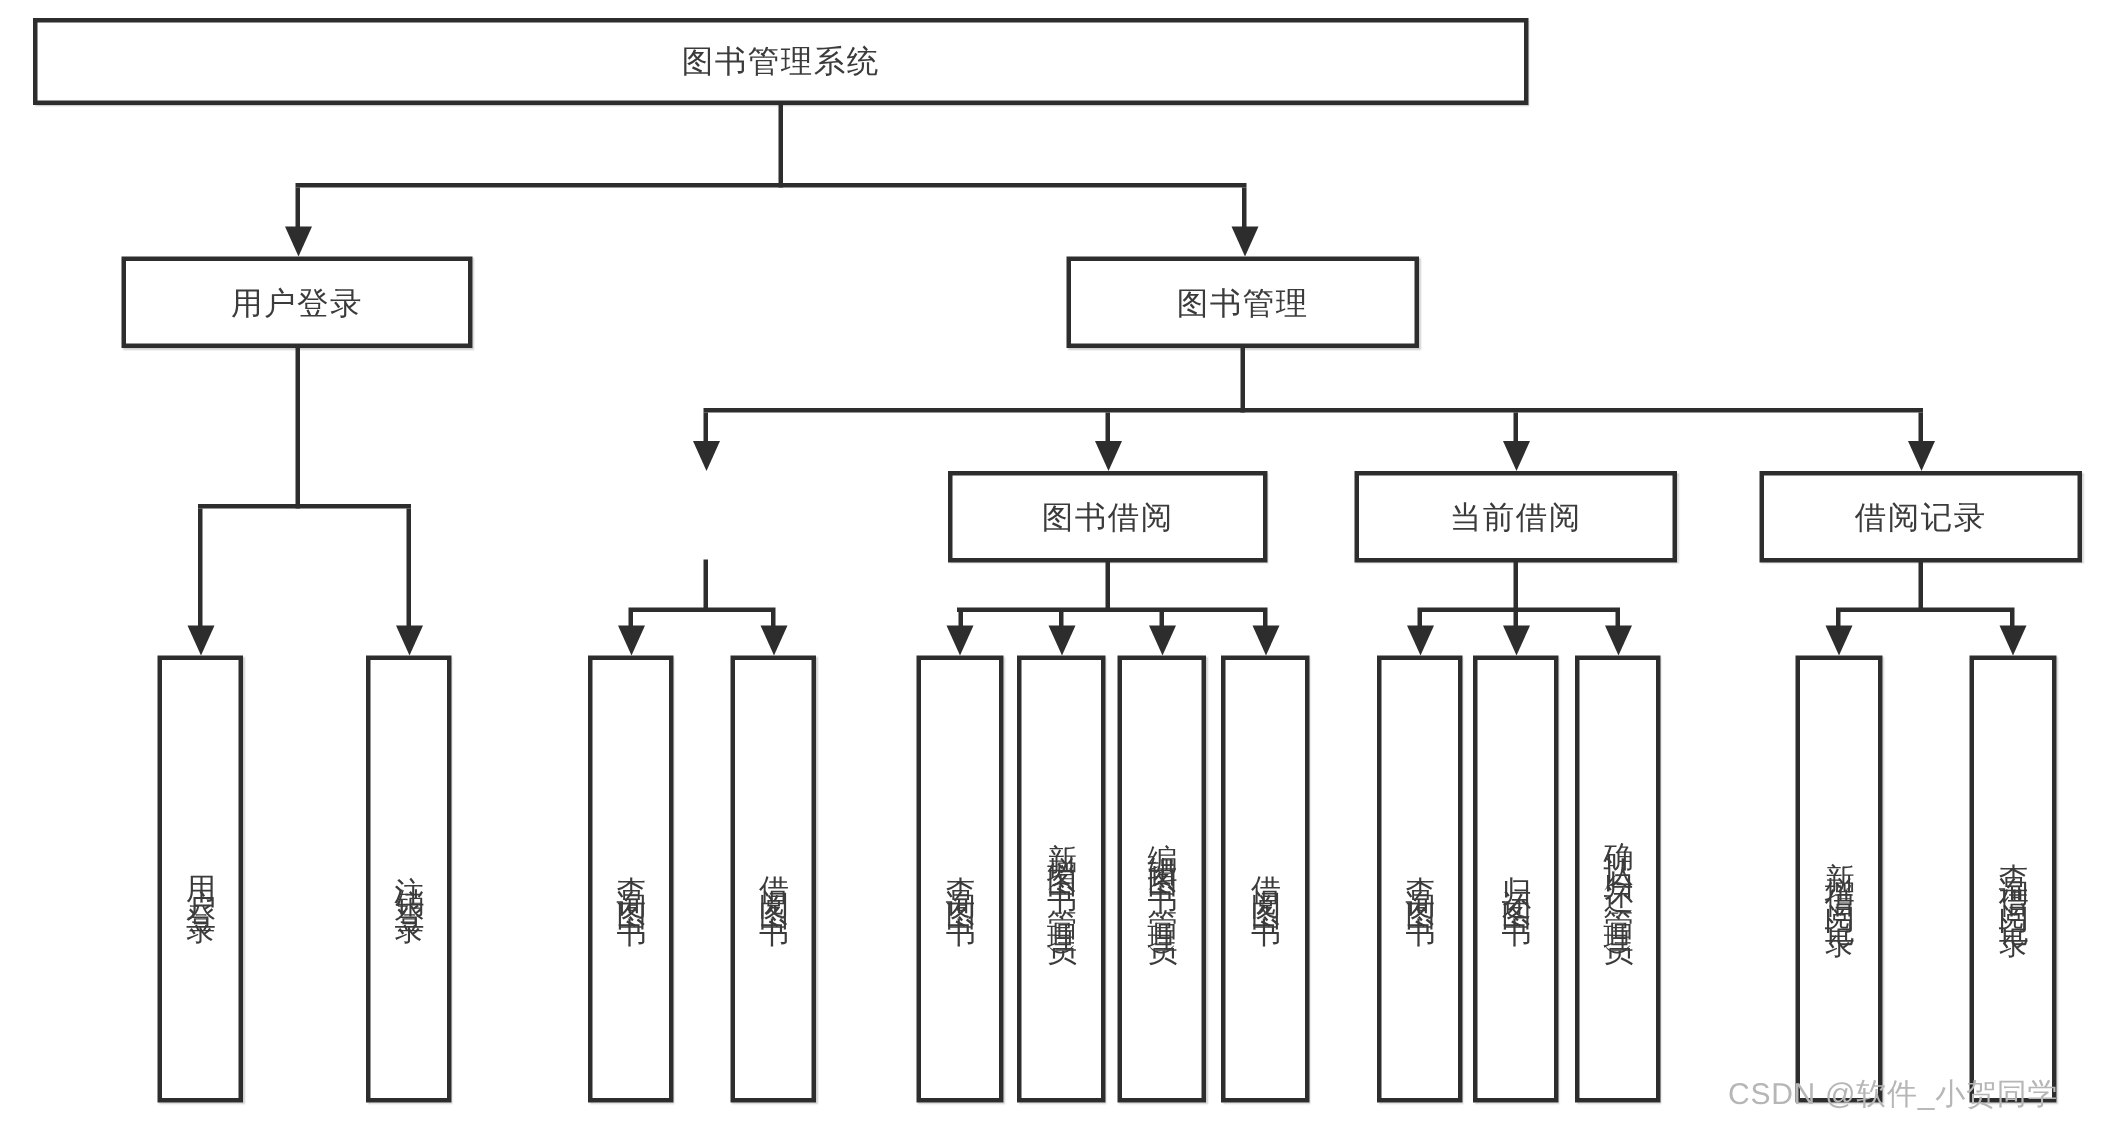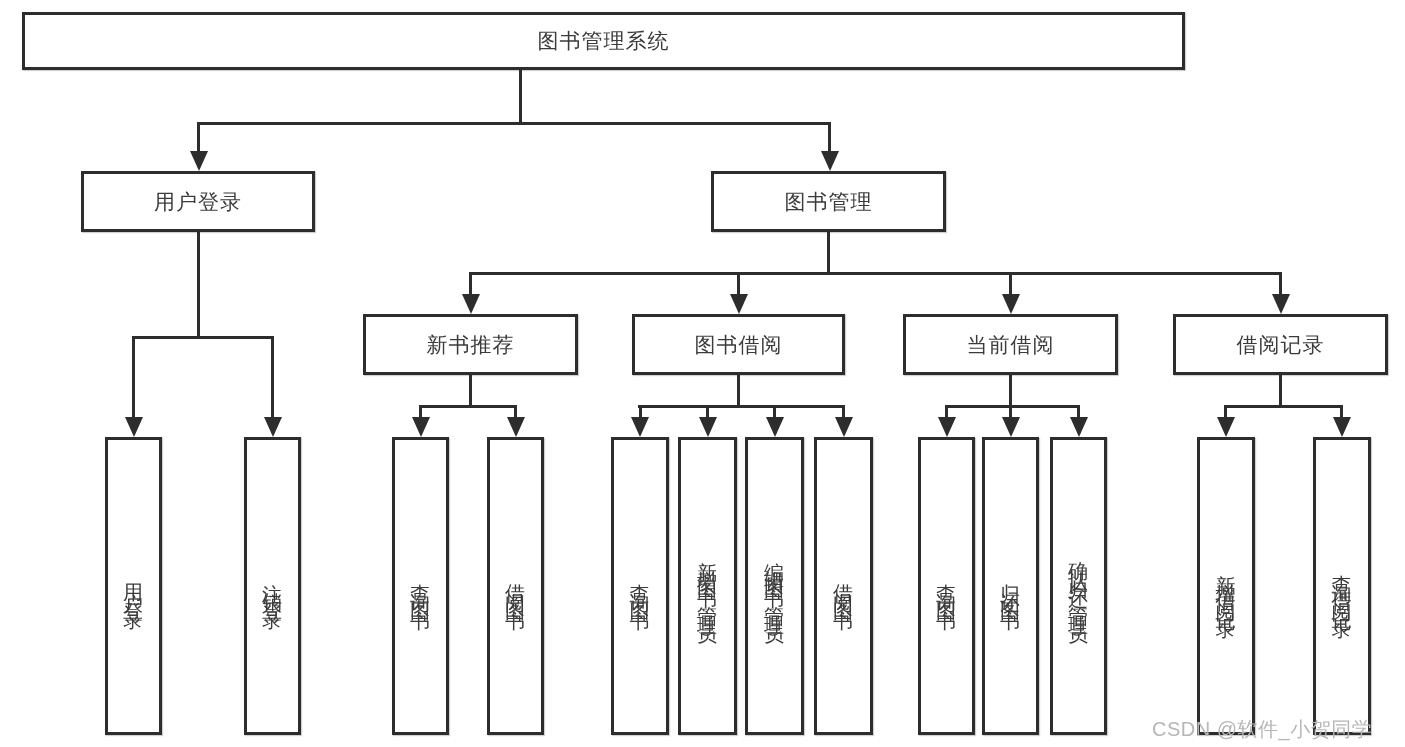--- a/index.html
+++ b/index.html
@@ -77,21 +77,21 @@
     letter-spacing: 0.5px;
     white-space: nowrap;
     z-index: 5;
   }
 </style>
 </head>
 <body>
 
 <div class="canvas">
 
-  <div class="box" style="left:22px; top:12px; width:1163px; height:58px;">图书管理系统</div>
+  <div class="box" style="left:22px; top:12px; width:997px; height:58px;">图书管理系统</div>
 
   <div class="vline" style="left:519px; top:68px; width:3px; height:57px;"></div>
   <div class="hline" style="left:197px; top:122px; width:634px; height:3px;"></div>
   <div class="arrow" style="left:189.5px; top:125px; height:46px;"></div>
   <div class="arrow" style="left:820.5px; top:125px; height:46px;"></div>
 
   <div class="box" style="left:81px; top:171px; width:234px; height:61px;">用户登录</div>
   <div class="box" style="left:711px; top:171px; width:235px; height:61px;">图书管理</div>
 
   <div class="vline" style="left:197px; top:230px; width:3px; height:109px;"></div>
@@ -99,21 +99,20 @@
   <div class="arrow" style="left:124.5px; top:339px; height:98px;"></div>
   <div class="arrow" style="left:263.5px; top:339px; height:98px;"></div>
 
   <div class="vline" style="left:827px; top:230px; width:3px; height:45px;"></div>
   <div class="hline" style="left:469px; top:272px; width:813px; height:3px;"></div>
   <div class="arrow" style="left:461.5px; top:275px; height:39px;"></div>
   <div class="arrow" style="left:729.5px; top:275px; height:39px;"></div>
   <div class="arrow" style="left:1001.5px; top:275px; height:39px;"></div>
   <div class="arrow" style="left:1271.5px; top:275px; height:39px;"></div>
 
-  <div class="box" style="left:363px; top:314px; width:215px; height:61px;">新书推荐</div>
   <div class="box" style="left:632px; top:314px; width:213px; height:61px;">图书借阅</div>
   <div class="box" style="left:1173px; top:314px; width:215px; height:61px;">借阅记录</div>
   <div class="box" style="left:903px; top:314px; width:215px; height:61px;">当前借阅</div>
 
   <div class="vline" style="left:469px; top:373px; width:3px; height:35px;"></div>
   <div class="hline" style="left:419px; top:405px; width:98px; height:3px;"></div>
   <div class="arrow" style="left:411.5px; top:408px; height:29px;"></div>
   <div class="arrow" style="left:506.5px; top:408px; height:29px;"></div>
 
   <div class="vline" style="left:737px; top:373px; width:3px; height:35px;"></div>

